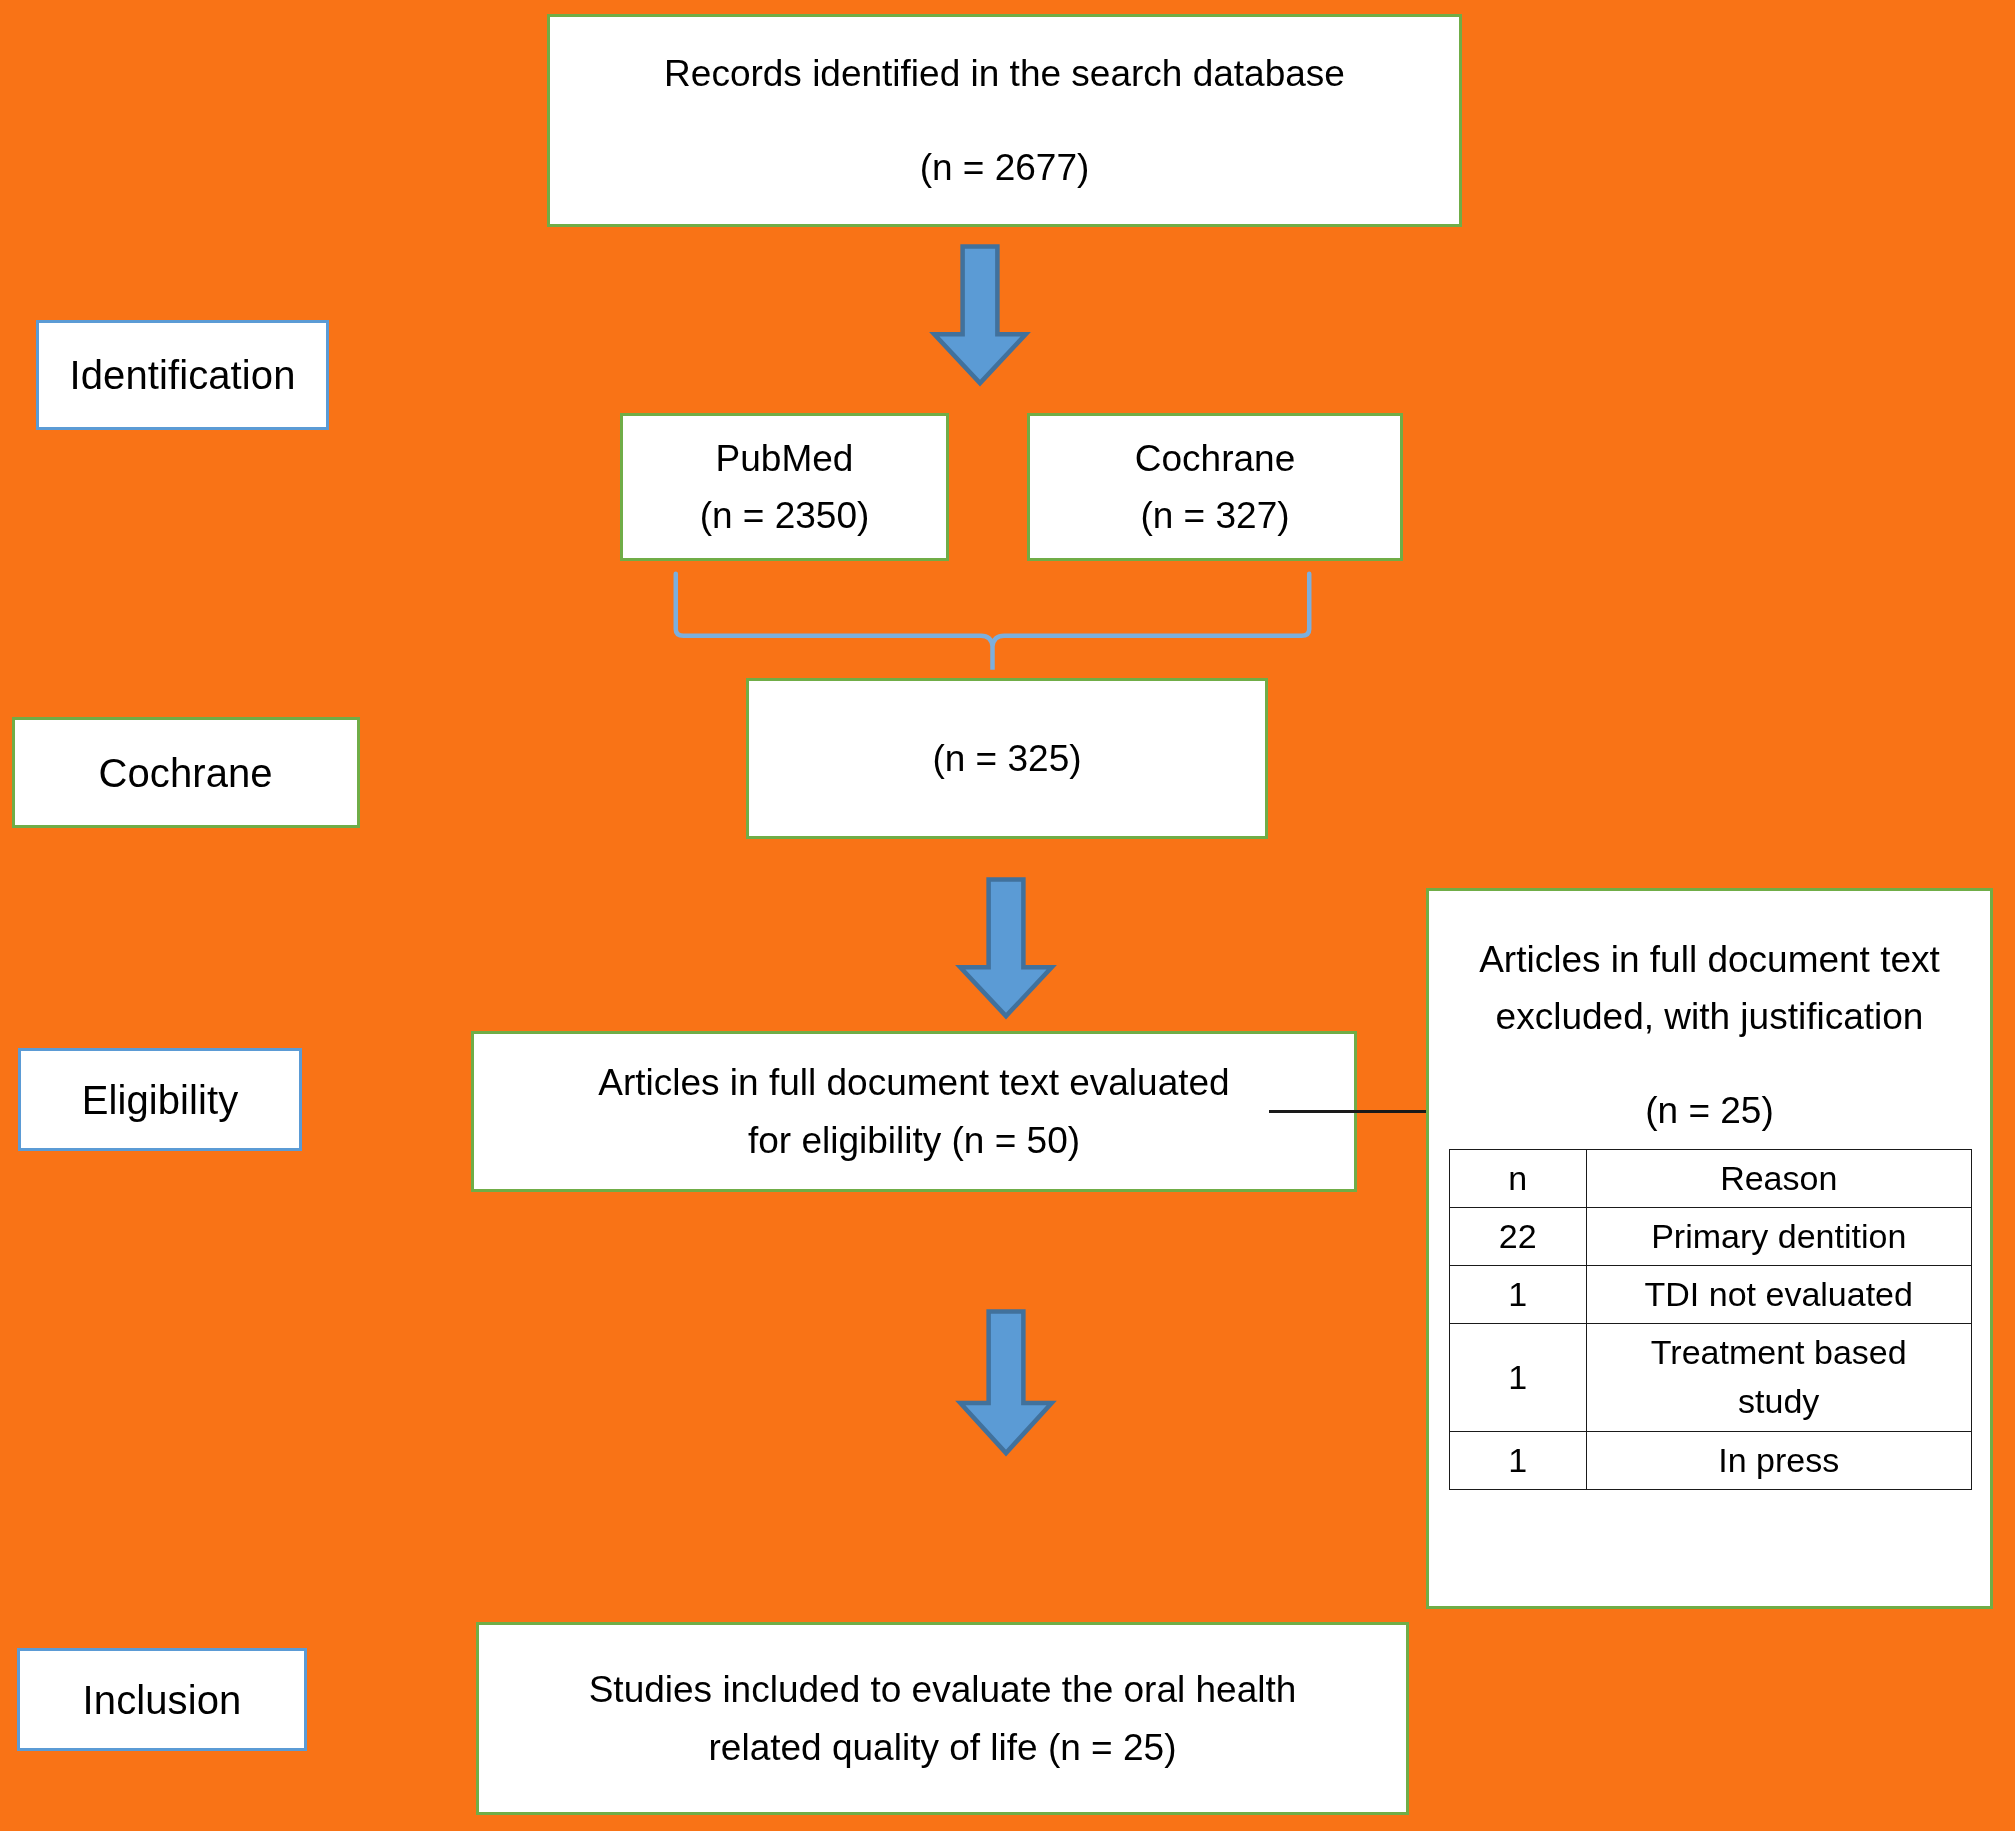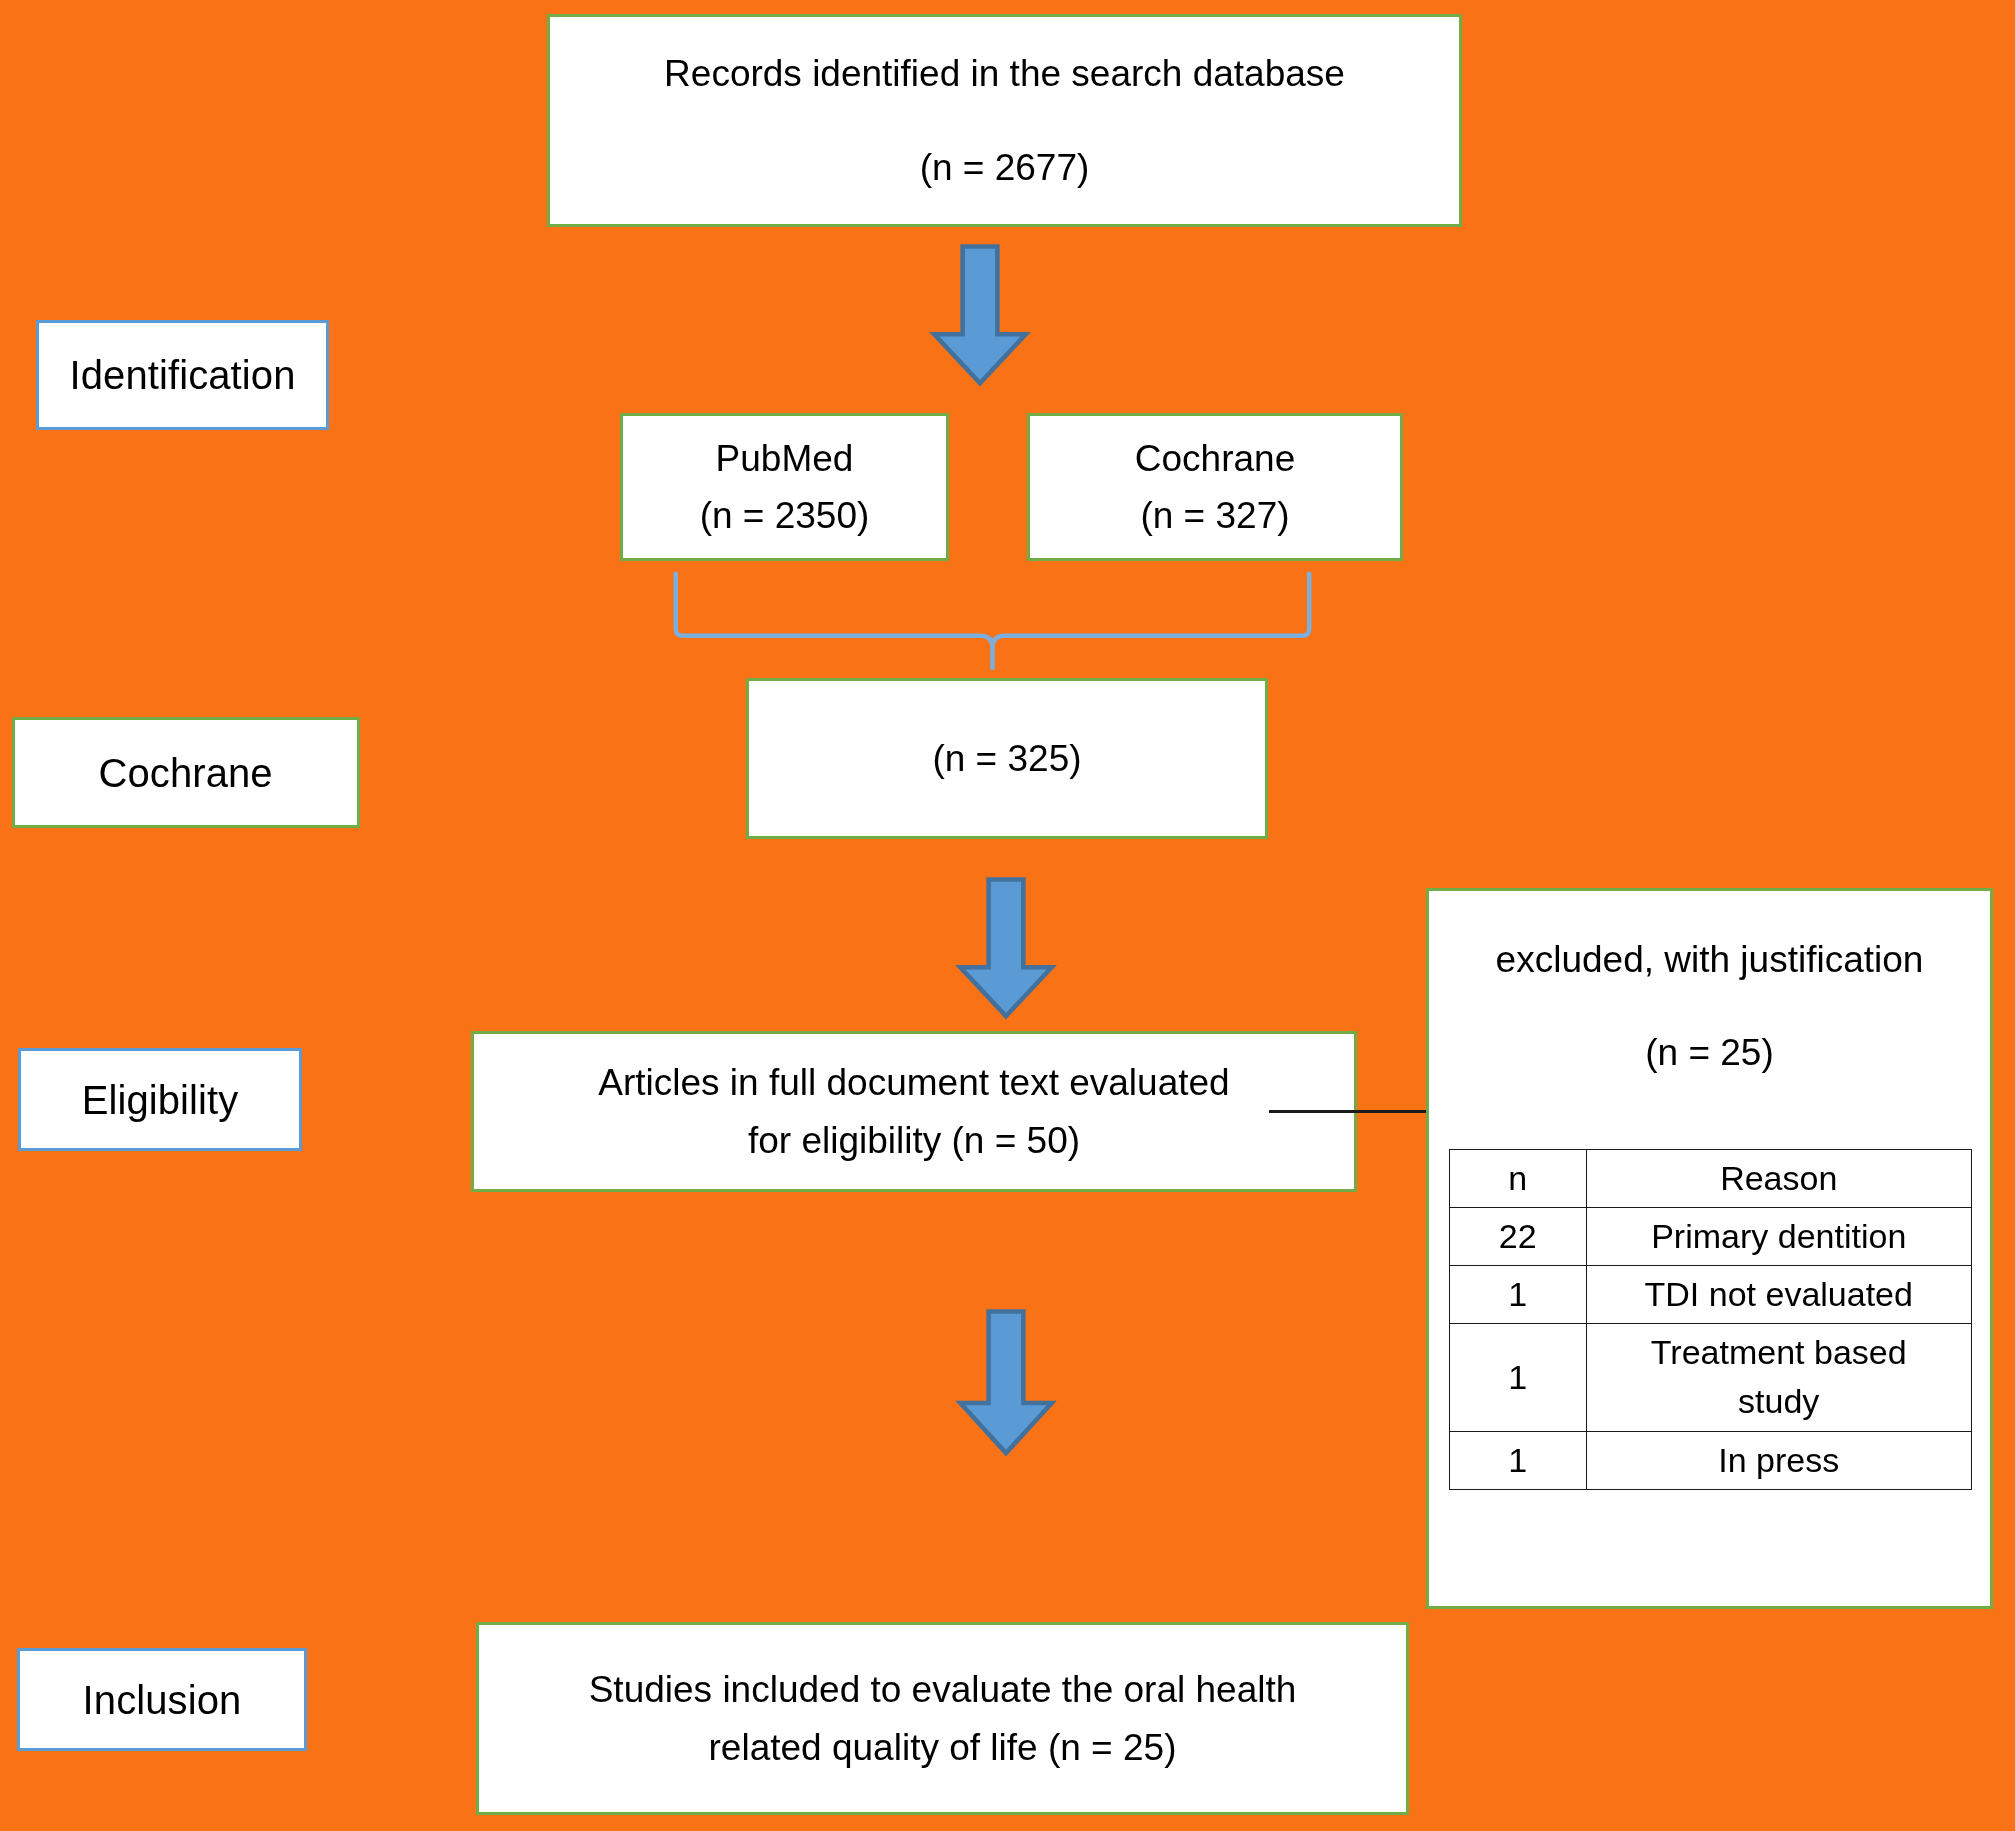--- a/index.html
+++ b/index.html
@@ -150,20 +150,21 @@
   <div class="connector" style="left:1269px; top:1110px; width:168px;"></div>
 
   <div class="arrow" style="left:948px; top:1309px; width:116px; height:148px;">
     <svg width="116" height="148" viewBox="0 0 180 230" xmlns="http://www.w3.org/2000/svg">
       <polygon points="63,4 117,4 117,146 161,146 90,224 19,146 63,146" fill="#5B9BD5" stroke="#41719C" stroke-width="7"></polygon>
     </svg>
   </div>
 
   <div class="node green-box" style="left:1426px; top:888px; width:567px; height:721px; justify-content:flex-start; padding-top:40px;">
     <div class="flow-text" style="width:100%;">
+      <span class="ln">Articles in full document text</span>
       <span class="ln">excluded, with justification</span>
       <span class="ln gap-line">(n = 25)</span>
     </div>
   </div>
 
   <table class="reason-table" style="left:1449px; top:1149px; width:523px;">
     <thead>
       <tr>
         <th class="col-n">n</th>
         <th class="col-reason">Reason</th>

